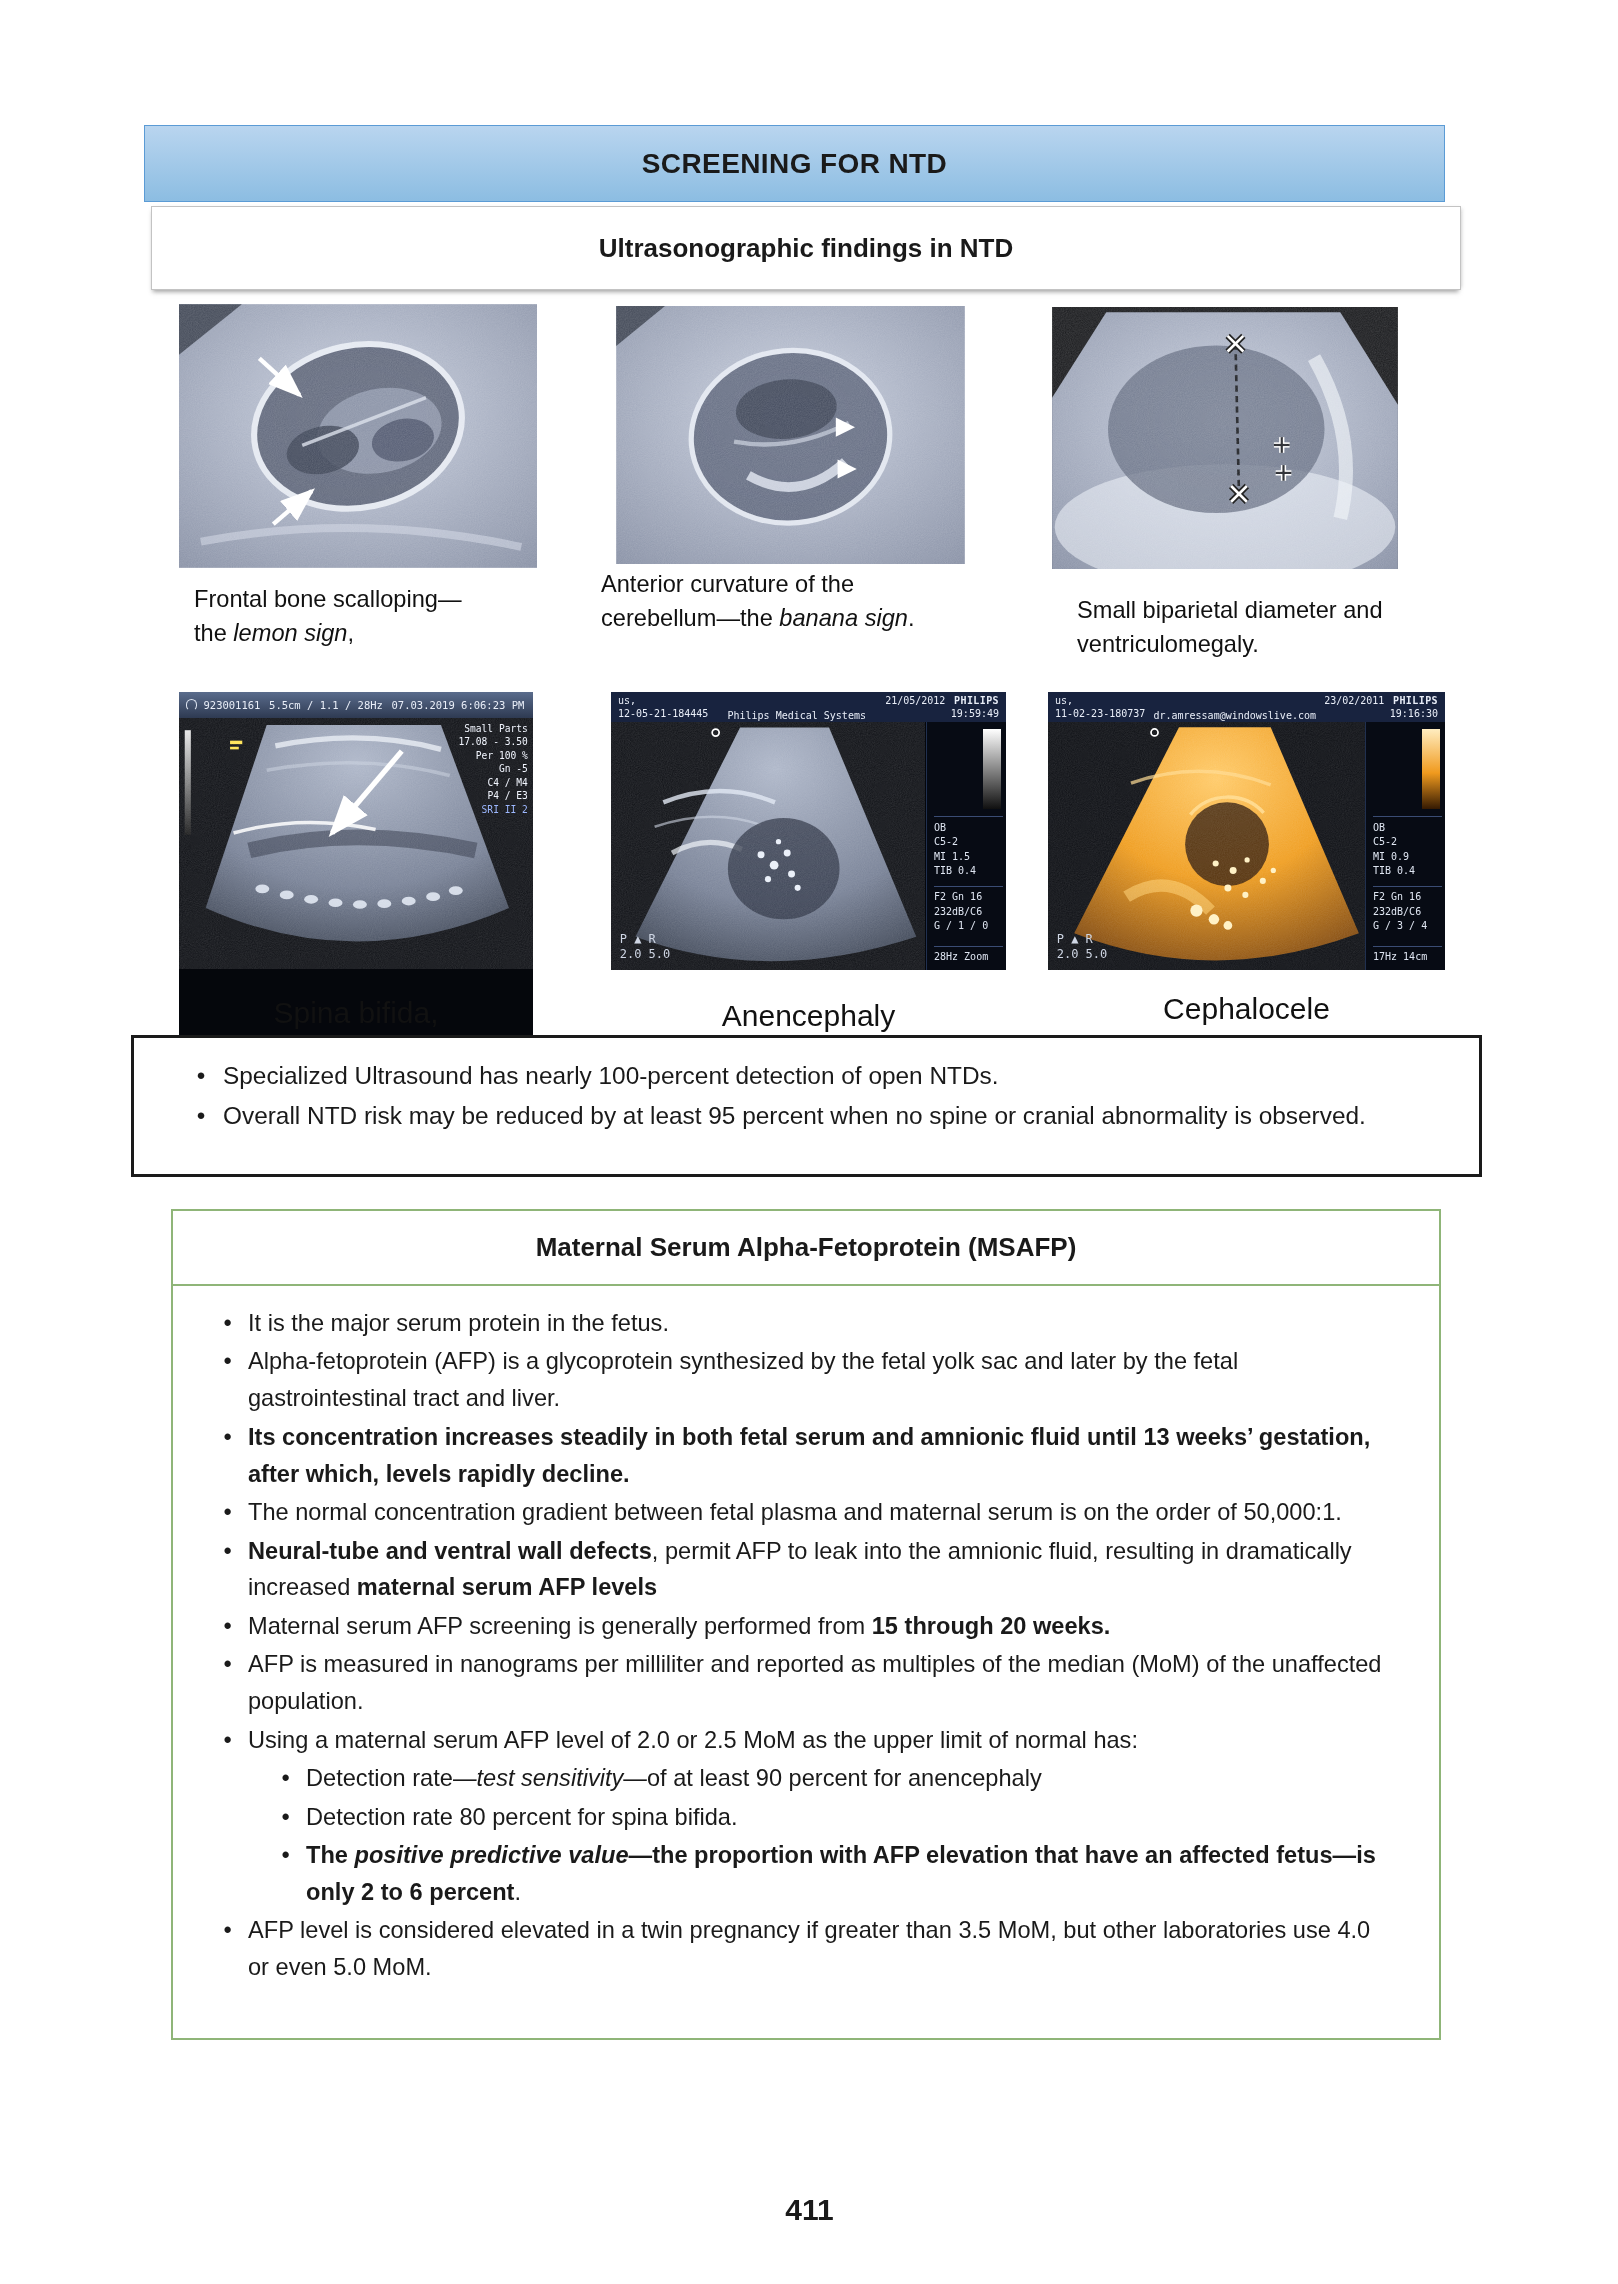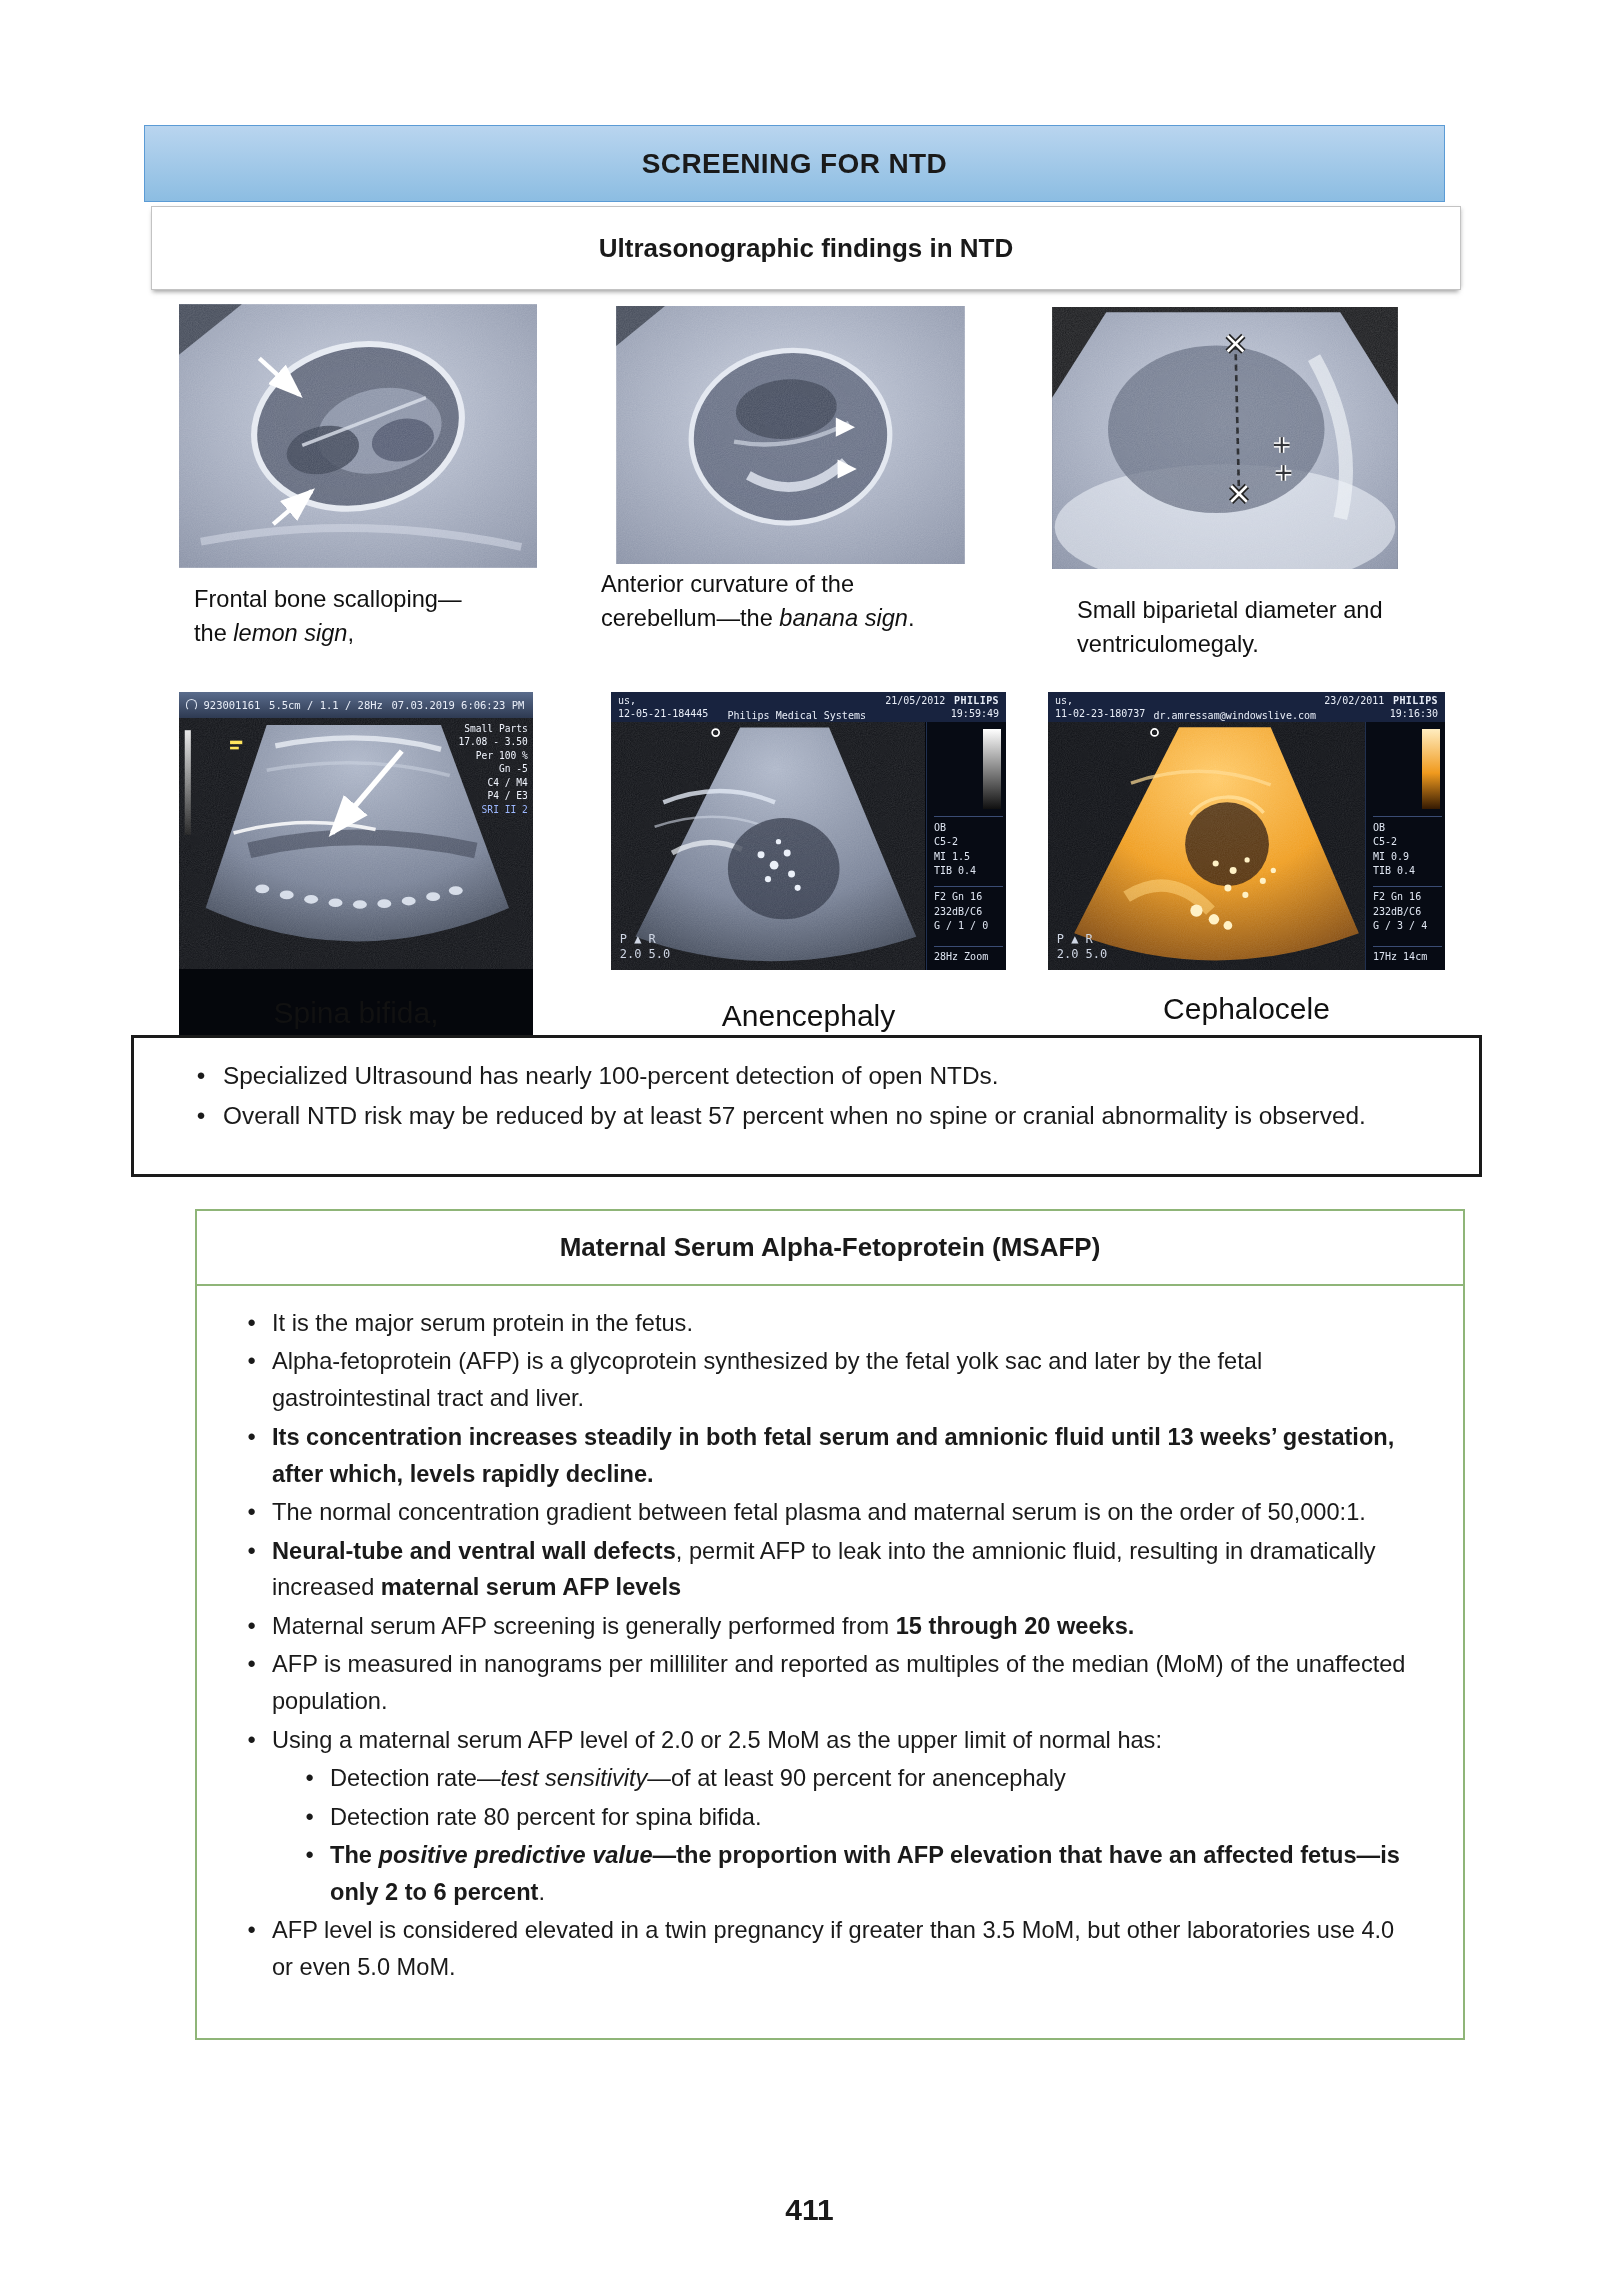--- a/index.html
+++ b/index.html
@@ -76,21 +76,21 @@
     border:3.5px solid var(--note-border);background:#fff;padding:17.5px 35px 0 54px;
   }
   .b-list{list-style:none;}
   .b-item{position:relative;padding-left:35px;font-size:24.4px;line-height:1.64;}
   .b-item::before{content:"\2022";position:absolute;left:8.7px;top:0;}
   .note-box .b-item{margin-bottom:0.9px;}
 
   
   .msafp-box{
     position:absolute;left:171px;top:1209px;width:1270px;height:831px;
-    border:2.6px solid var(--green-border);background:#fff;margin-left:24px;
+    border:2.6px solid var(--green-border);background:#fff;
   }
   .msafp-title{
     height:75px;display:flex;align-items:center;justify-content:center;
     font-size:26px;font-weight:700;border-bottom:2.6px solid var(--green-border);
   }
   .msafp-body{padding:19px 45px 0 40px;}
   .msafp-body .b-item{font-size:23.6px;line-height:1.56;margin-bottom:1.7px;}
   .msafp-body .b-item::before{left:10.5px;}
   .msafp-body .lvl2{margin-left:58px;}
   .bold{font-weight:700;}
@@ -362,21 +362,21 @@
     </div>
   </figure>
 
   <div class="cap cap-center" style="left:179px;top:992px;width:354px;"><span>Spina bifida,</span></div>
   <div class="cap cap-center" style="left:611px;top:995px;width:395px;"><span>Anencephaly</span></div>
   <div class="cap cap-center" style="left:1048px;top:988px;width:397px;"><span>Cephalocele</span></div>
 
   <div class="note-box">
     <ul class="b-list">
         <li class="b-item lvl1"><span>Specialized Ultrasound has nearly 100-percent detection of open NTDs.</span></li>
-        <li class="b-item lvl1"><span>Overall NTD risk may be reduced by at least 57 percent when no spine or cranial abnormality is observed.</span></li>
+        <li class="b-item lvl1"><span>Overall NTD risk may be reduced by at least 95 percent when no spine or cranial abnormality is observed.</span></li>
       </ul>
   </div>
 
   <div class="msafp-box">
     <div class="msafp-title">Maternal Serum Alpha-Fetoprotein (MSAFP)</div>
     <div class="msafp-body">
       <ul class="b-list">
           <li class="b-item lvl1"><span>It is the major serum protein in the fetus.</span></li>
           <li class="b-item lvl1"><span>Alpha-fetoprotein (AFP) is a glycoprotein synthesized by the fetal yolk sac and later by the fetal gastrointestinal tract and liver.</span></li>
           <li class="b-item lvl1"><span class="bold">Its concentration increases steadily in both fetal serum and amnionic fluid until 13 weeks’ gestation, after which, levels rapidly decline.</span></li>

